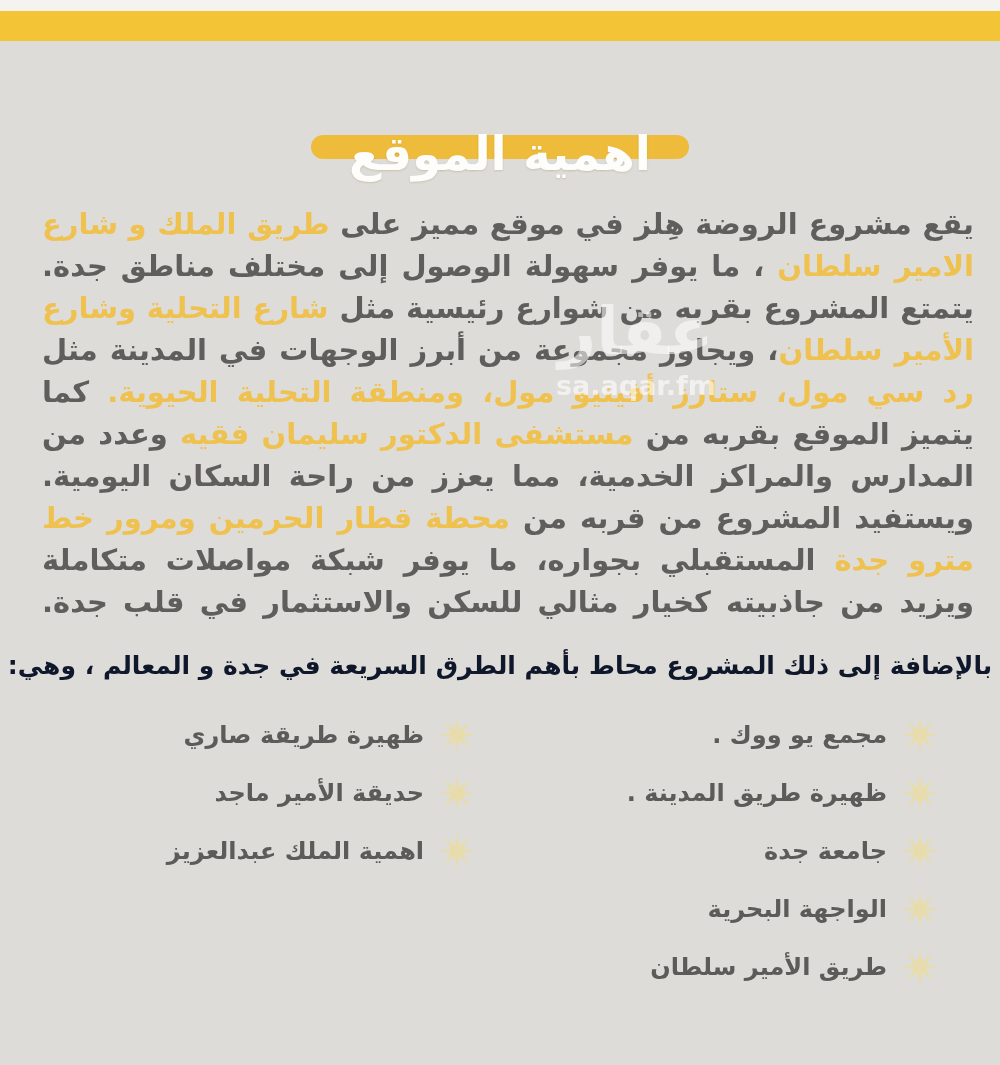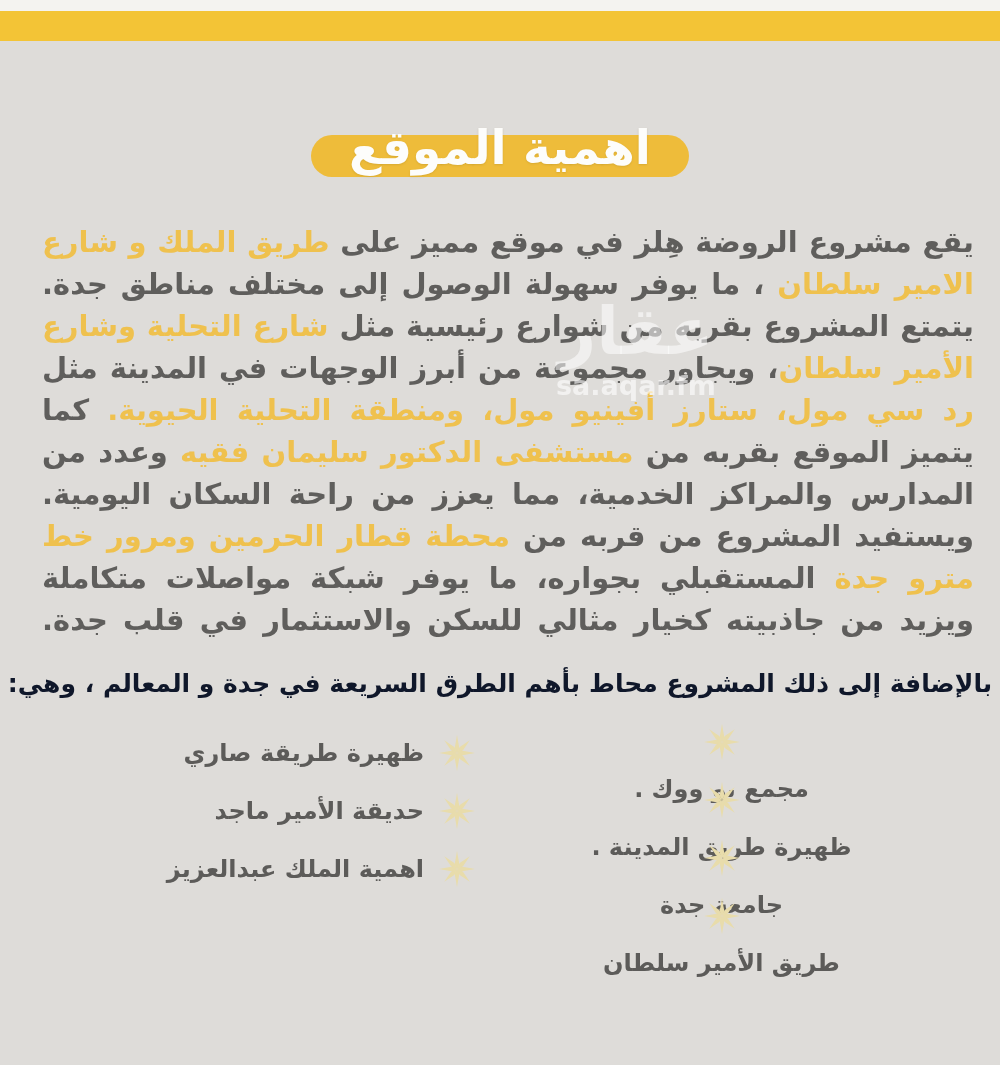--- a/index.html
+++ b/index.html
@@ -23,23 +23,23 @@
   }
   .title-wrap {
     margin-top: 94px;
     display: flex;
     justify-content: center;
   }
   .title-pill {
     background: #eebc3a;
     border-radius: 22px;
     height: 24px;
-    padding: 9px 34px;
-    display: flex;
-    align-items: center;
+    padding: 0 34px;
+    display: flex;
+    align-items: flex-start;
     justify-content: center;
     min-width: 310px;
   }
   .title-pill .title-text {
     color: #fdfdfb;
     font-size: 47px;
     font-weight: bold;
     transform: translateY(-9px);
     white-space: nowrap;
     text-shadow: 0 1px 2px rgba(150,120,30,0.25);
@@ -80,21 +80,21 @@
     display: flex;
     direction: rtl;
     align-items: center;
     justify-content: flex-start;
     height: 58px;
     gap: 15px;
     color: #5c5b59;
     font-size: 24px;
     font-weight: bold;
   }
-  .col-right .lm-item { padding-right: 62px; flex-direction: column; }
+  .col-right .lm-item { padding-right: 62px; }
   .col-left  .lm-item { padding-right: 20px; margin-left: 48px; }
   .star-icon {
     width: 36px;
     height: 36px;
     flex: 0 0 36px;
     display: inline-block;
   }
   .watermark {
     position: absolute;
     top: 296px;
@@ -186,20 +186,35 @@
               <path d="M12 0 L13.6 9.2 L12 12 L10.4 9.2 Z"></path>
               <path d="M12 24 L13.6 14.8 L12 12 L10.4 14.8 Z"></path>
               <path d="M0 12 L9.2 10.4 L12 12 L9.2 13.6 Z"></path>
               <path d="M24 12 L14.8 10.4 L12 12 L14.8 13.6 Z"></path>
               <path d="M3.5 3.5 L10.2 8 L12 12 L8 10.2 Z"></path>
               <path d="M20.5 20.5 L13.8 16 L12 12 L16 13.8 Z"></path>
               <path d="M20.5 3.5 L16 10.2 L12 12 L13.8 8 Z"></path>
               <path d="M3.5 20.5 L8 13.8 L12 12 L10.2 16 Z"></path>
             </g>
           </svg></span>
+      <span>الواجهة البحرية</span>
+    </div>
+    <div class="lm-item">
+      <span class="star-icon"><svg viewBox="0 0 24 24" width="36" height="36">
+            <g fill="#e8dcab">
+              <path d="M12 0 L13.6 9.2 L12 12 L10.4 9.2 Z"></path>
+              <path d="M12 24 L13.6 14.8 L12 12 L10.4 14.8 Z"></path>
+              <path d="M0 12 L9.2 10.4 L12 12 L9.2 13.6 Z"></path>
+              <path d="M24 12 L14.8 10.4 L12 12 L14.8 13.6 Z"></path>
+              <path d="M3.5 3.5 L10.2 8 L12 12 L8 10.2 Z"></path>
+              <path d="M20.5 20.5 L13.8 16 L12 12 L16 13.8 Z"></path>
+              <path d="M20.5 3.5 L16 10.2 L12 12 L13.8 8 Z"></path>
+              <path d="M3.5 20.5 L8 13.8 L12 12 L10.2 16 Z"></path>
+            </g>
+          </svg></span>
       <span>طريق الأمير سلطان</span>
     </div>
   </div>
   <div class="col col-left">
     <div class="lm-item">
       <span class="star-icon"><svg viewBox="0 0 24 24" width="36" height="36">
             <g fill="#e8dcab">
               <path d="M12 0 L13.6 9.2 L12 12 L10.4 9.2 Z"></path>
               <path d="M12 24 L13.6 14.8 L12 12 L10.4 14.8 Z"></path>
               <path d="M0 12 L9.2 10.4 L12 12 L9.2 13.6 Z"></path>

